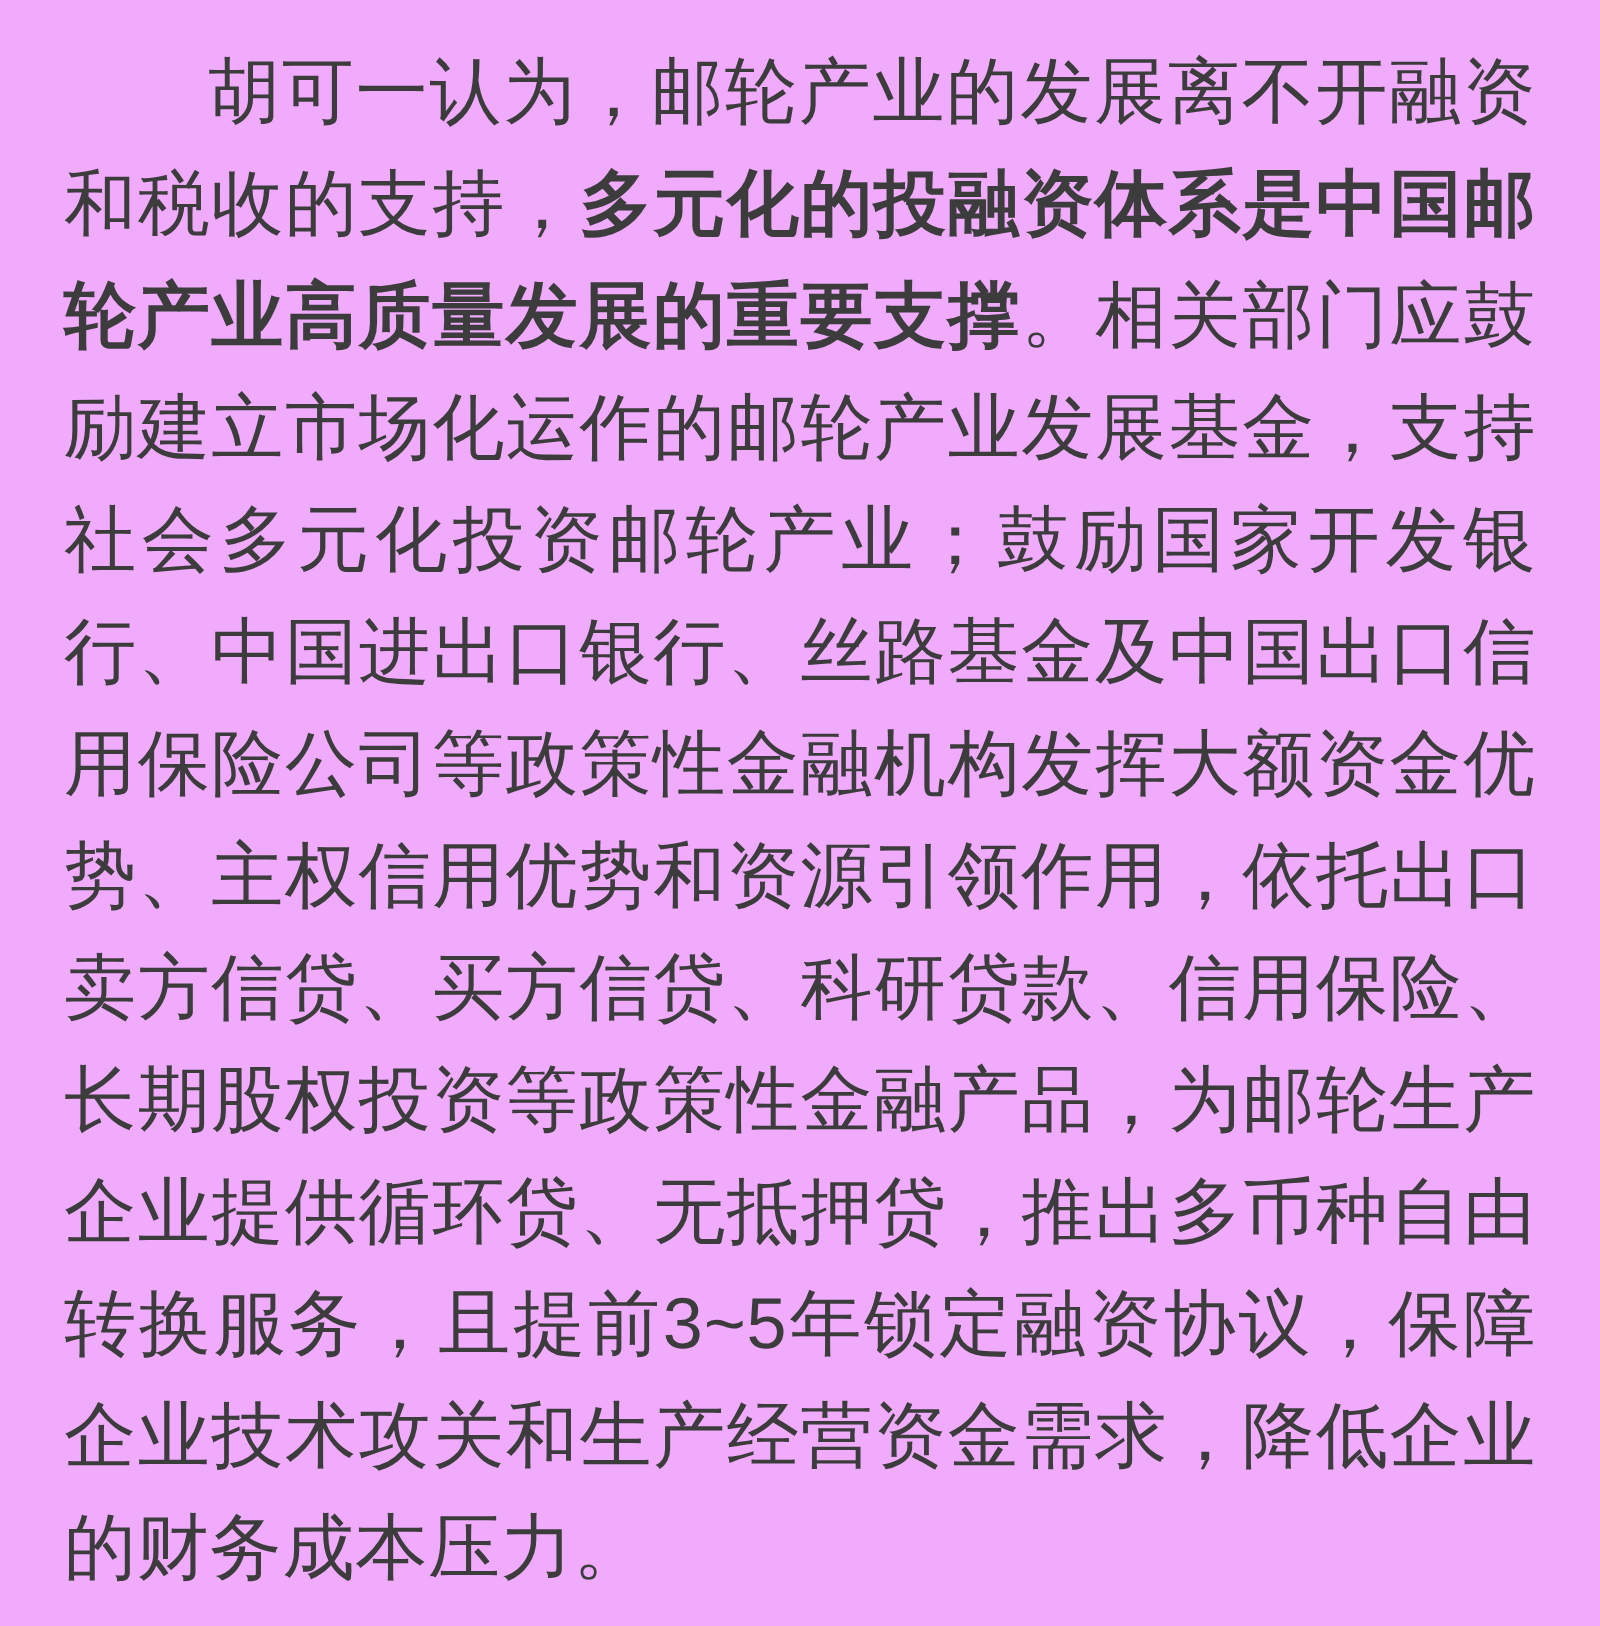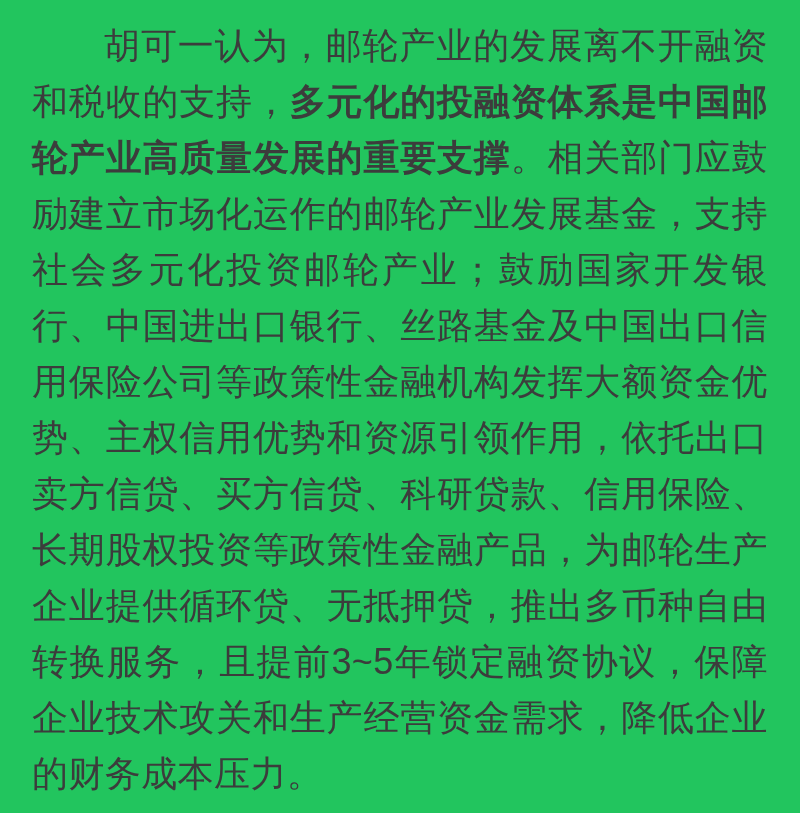--- a/index.html
+++ b/index.html
@@ -4,21 +4,21 @@
 <style>
   html, body {
     margin: 0;
     padding: 0;
     background: #ffffff;
   }
   .page {
     width: 800px;
     height: 813px;
     box-sizing: border-box;
-    background: #22c55e;
+    background: #f0abfc;
     overflow: hidden;
   }
   .article {
     padding: 18px 32px 10px 32px;
   }
   .para {
     margin: 0;
     font-family: "Liberation Sans", sans-serif;
     font-size: 36px;
     line-height: 56px;

